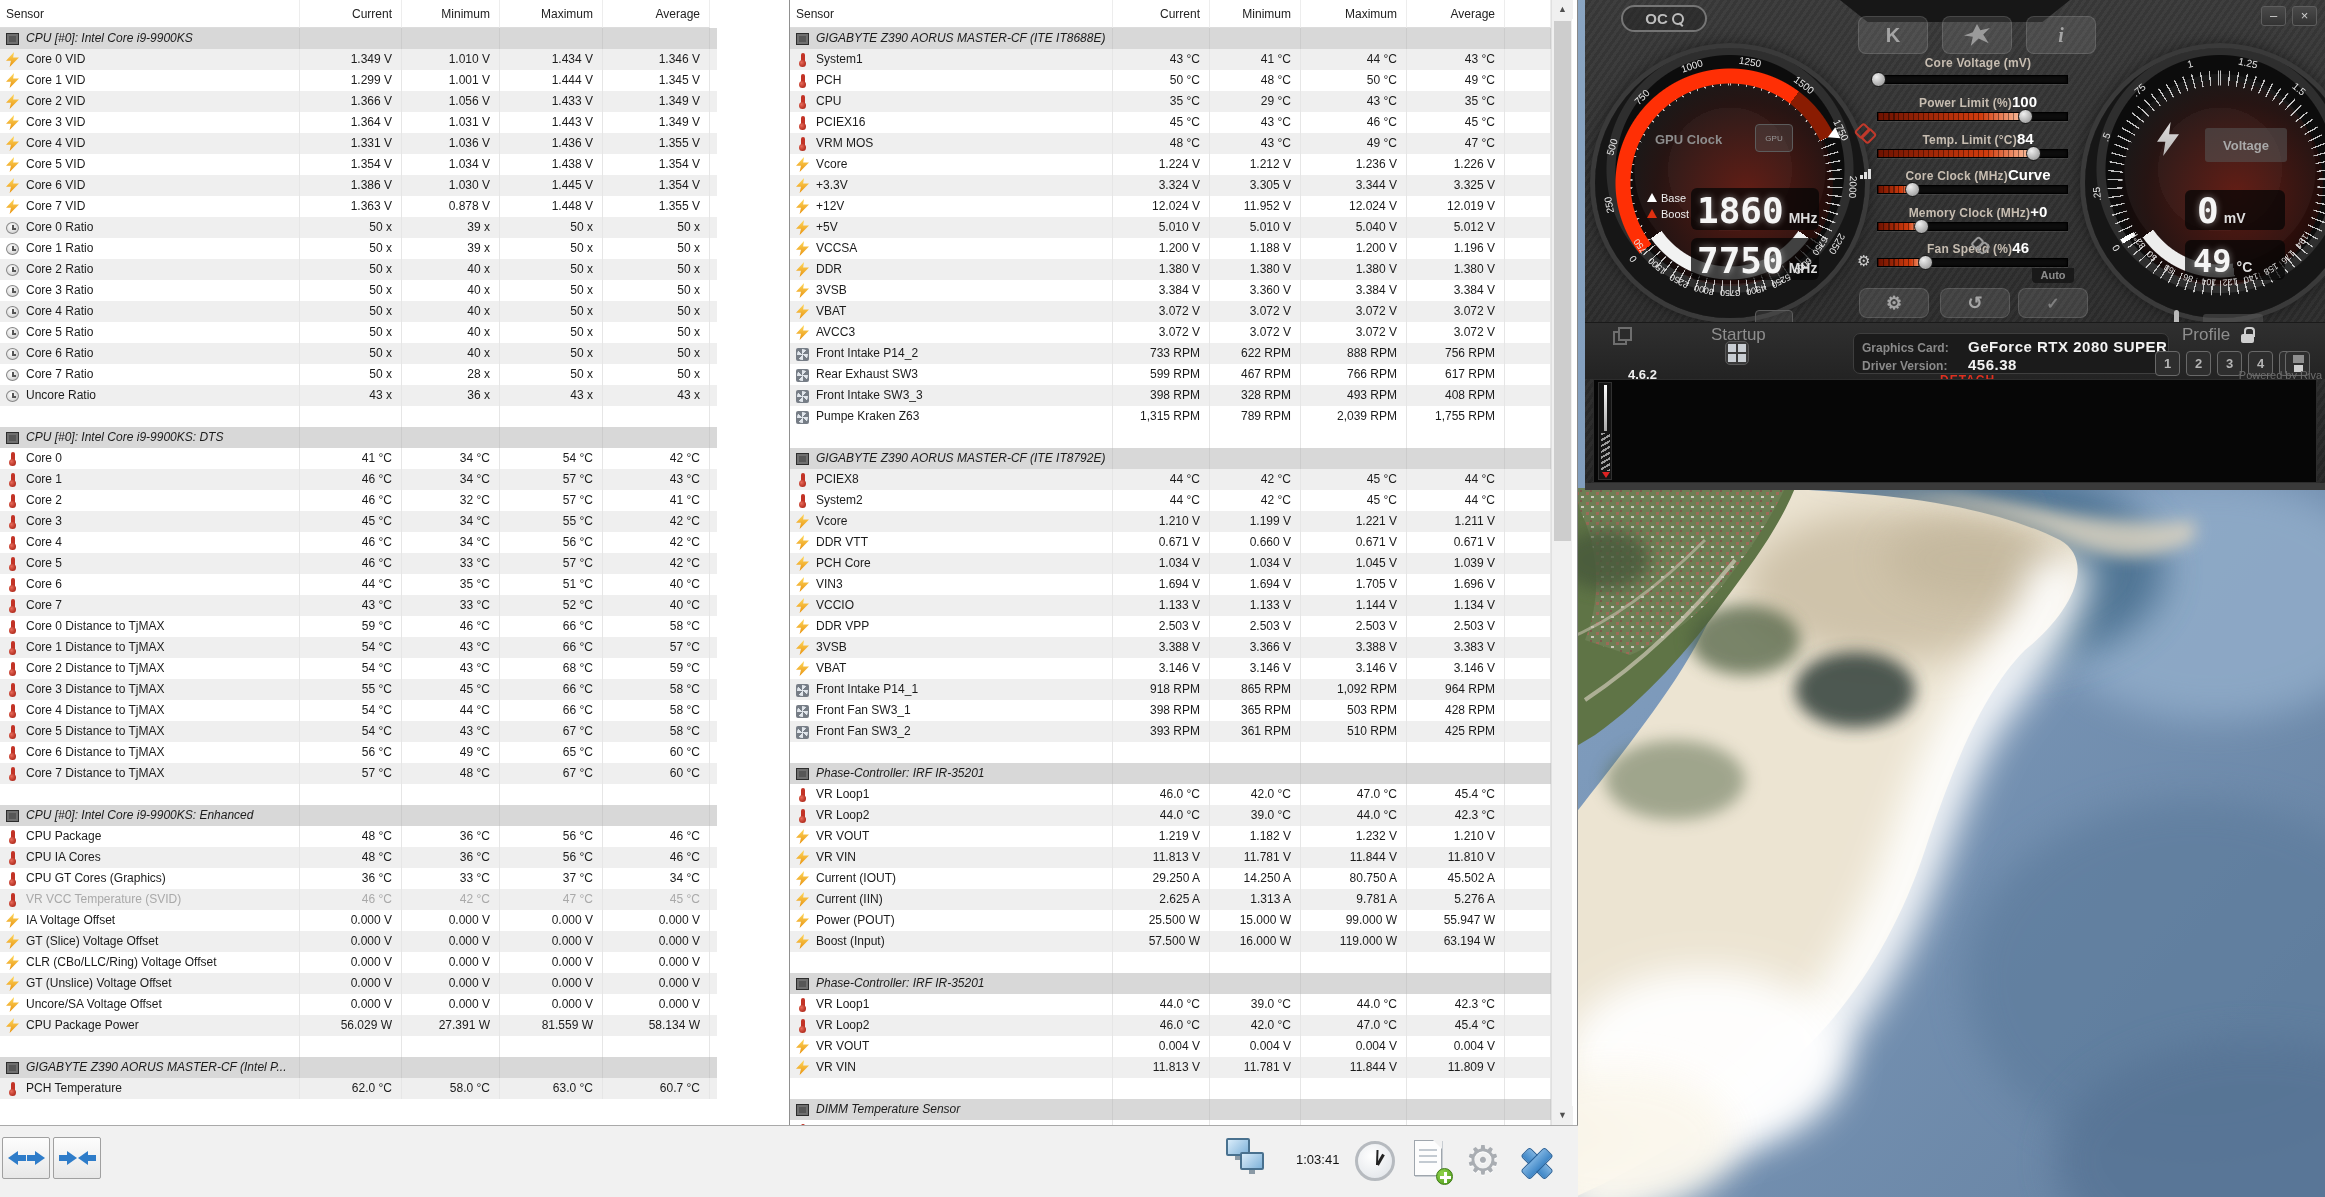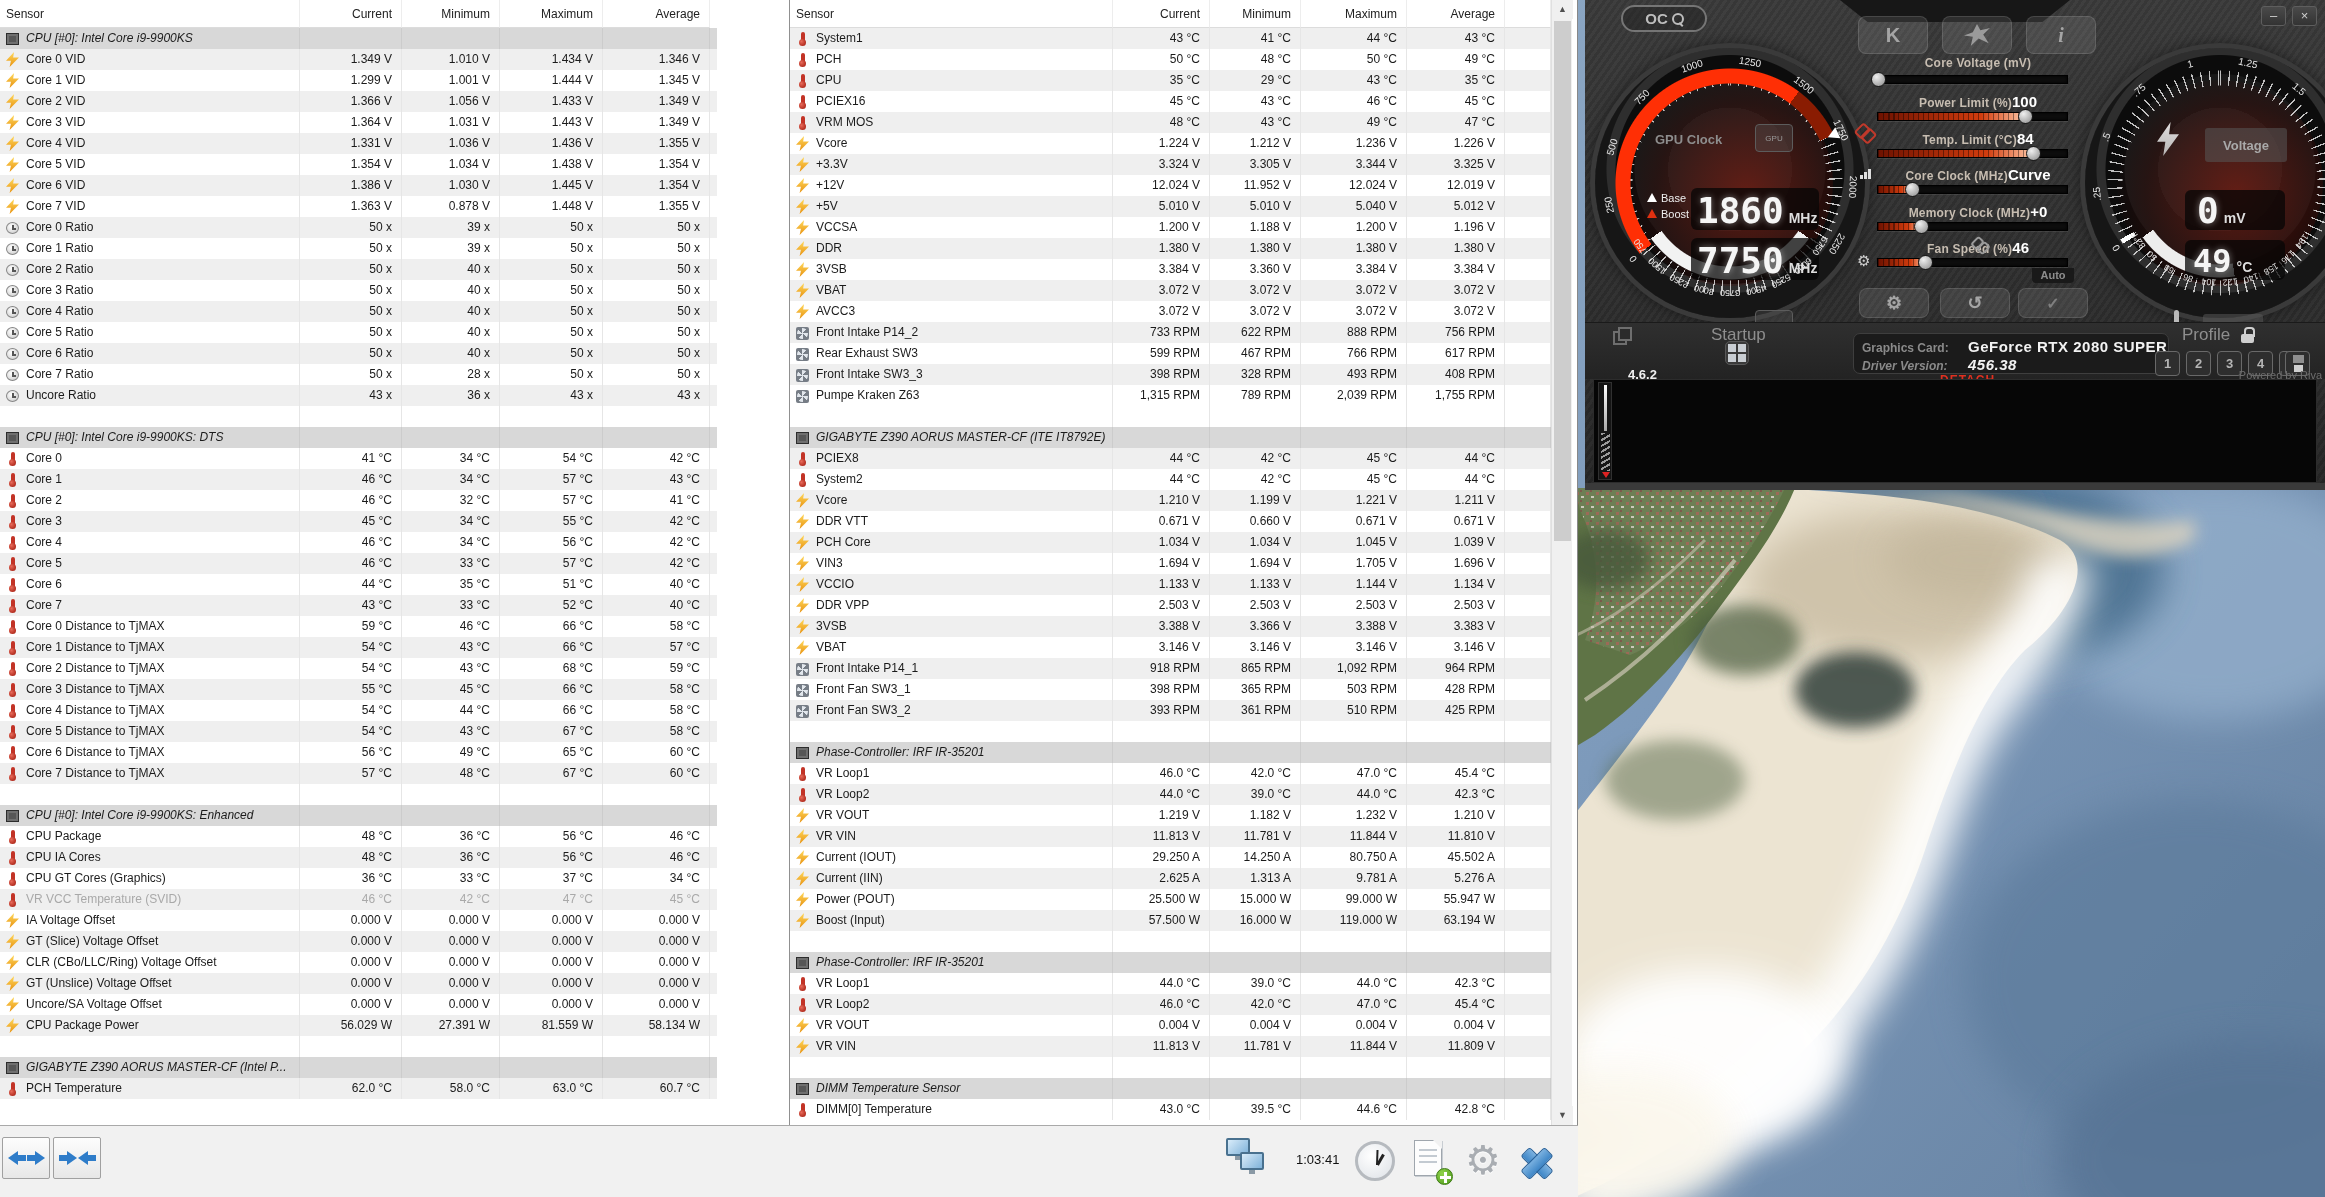--- a/index.html
+++ b/index.html
@@ -730,20 +730,31 @@
     <div id="panediv"></div>
     <div class="pane" id="paneR">
         <div class="r hdr">
           <span class="cell name">Sensor</span>
           <span class="cell num">Current</span>
           <span class="cell num">Minimum</span>
           <span class="cell num">Maximum</span>
           <span class="cell num">Average</span>
           <span class="cell num"></span>
         </div>
+        <div class="r sec">
+          <span class="cell name">
+            <span class="ic chip"></span>
+            <span>GIGABYTE Z390 AORUS MASTER-CF (ITE IT8688E)</span>
+          </span>
+          <span class="cell num"></span>
+          <span class="cell num"></span>
+          <span class="cell num"></span>
+          <span class="cell num"></span>
+          <span class="cell num"></span>
+        </div>
         <div class="r alt">
           <span class="cell name">
             <span class="ic therm"></span>
             <span>System1</span>
           </span>
           <span class="cell num">43 °C</span>
           <span class="cell num">41 °C</span>
           <span class="cell num">44 °C</span>
           <span class="cell num">43 °C</span>
           <span class="cell num"></span>
@@ -1523,21 +1534,21 @@
           <b></b>
           <b></b>
         </div>
       <span class="ftxt" style="left:597px;top:2px;">Profile</span>
       <span class="lock"></span>
       <div class="gfxpanel">
         <div class="row" style="top:4px;">
             <span class="k">Graphics Card:</span>
             <span class="v">GeForce RTX 2080 SUPER</span>
           </div>
-        <div class="row" style="top:22px;font-style:italic;">
+        <div class="row" style="top:22px;">
             <span class="k">Driver Version:</span>
             <span class="v">456.38</span>
           </div>
       </div>
       <span id="detach">DETACH</span>
       <span id="abver">4.6.2</span>
       <div id="profbtns">
           <div class="profbtn" style="left: 570px;">1</div>
           <div class="profbtn" style="left: 601px;">2</div>
           <div class="profbtn" style="left: 632px;">3</div>

